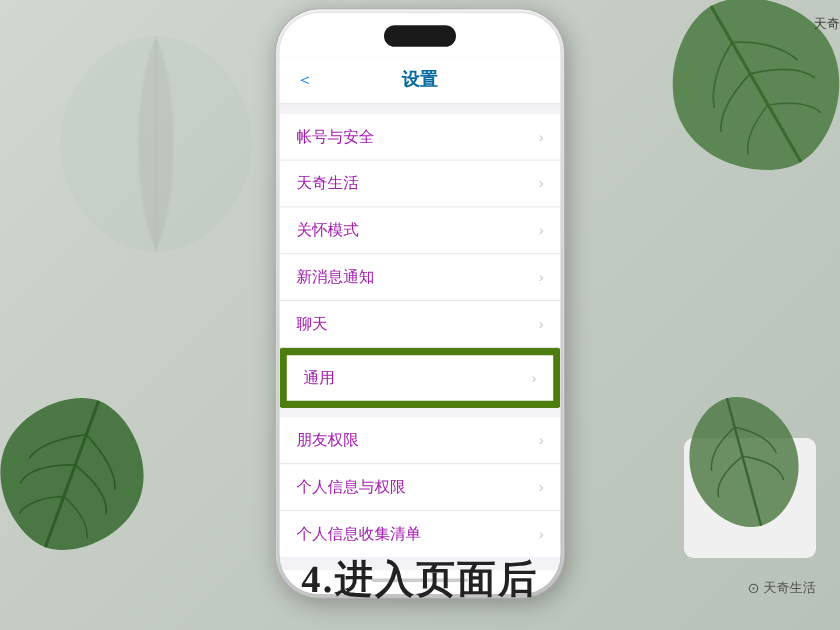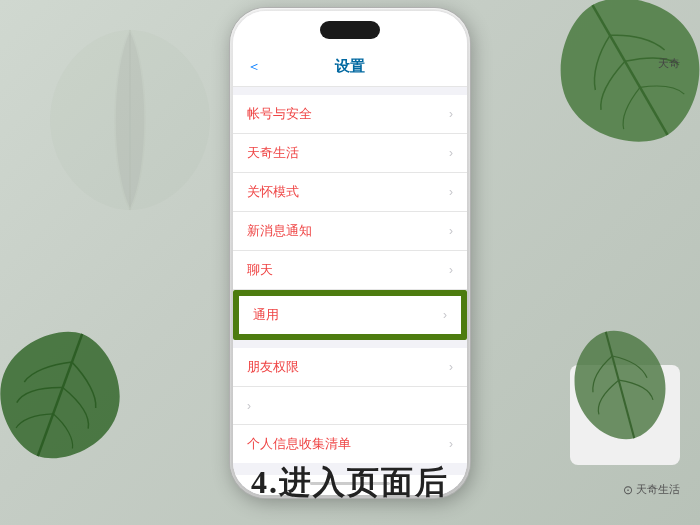--- a/index.html
+++ b/index.html
@@ -85,28 +85,27 @@
       color: #222;
       z-index: 10;
       letter-spacing: 2px;
       font-family: Liberation Serif, serif;
     }
 
     
     .watermark {
       position: absolute;
       top: 12px;
-      right: 20px;
+      right: 0;
       z-index: 20;
       color: #444;
       font-size: 11px;
       display: flex;
       align-items: center;
       gap: 3px;
-      margin-top: 44px;
     }
 
     
     .bottom-watermark {
       position: absolute;
       bottom: 28px;
       right: 20px;
       z-index: 20;
       color: #555;
       font-size: 11px;
@@ -231,21 +230,21 @@
 
     .settings-row.highlighted {
       border: 2px solid #e0282c;
       border-radius: 2px;
       margin: 0 0;
       background: #fff;
     }
 
     .row-label {
       font-size: 13px;
-      color: #ef4444;
+      color: #a21caf;
     }
 
     .row-chevron {
       color: #c7c7cc;
       font-size: 12px;
     }
 
     .divider {
       height: 8px;
       background: #f2f2f7;
@@ -377,20 +376,21 @@
               </div>
             </div>
 
             <div class="divider"></div>
             <div class="settings-group">
               <div class="settings-row">
                 <span class="row-label">朋友权限</span>
                 <span class="row-chevron">›</span>
               </div>
               <div class="settings-row">
+                <span class="row-label">个人信息与权限</span>
                 <span class="row-chevron">›</span>
               </div>
               <div class="settings-row">
                 <span class="row-label">个人信息收集清单</span>
                 <span class="row-chevron">›</span>
               </div>
 
             </div>
 
           </div>

